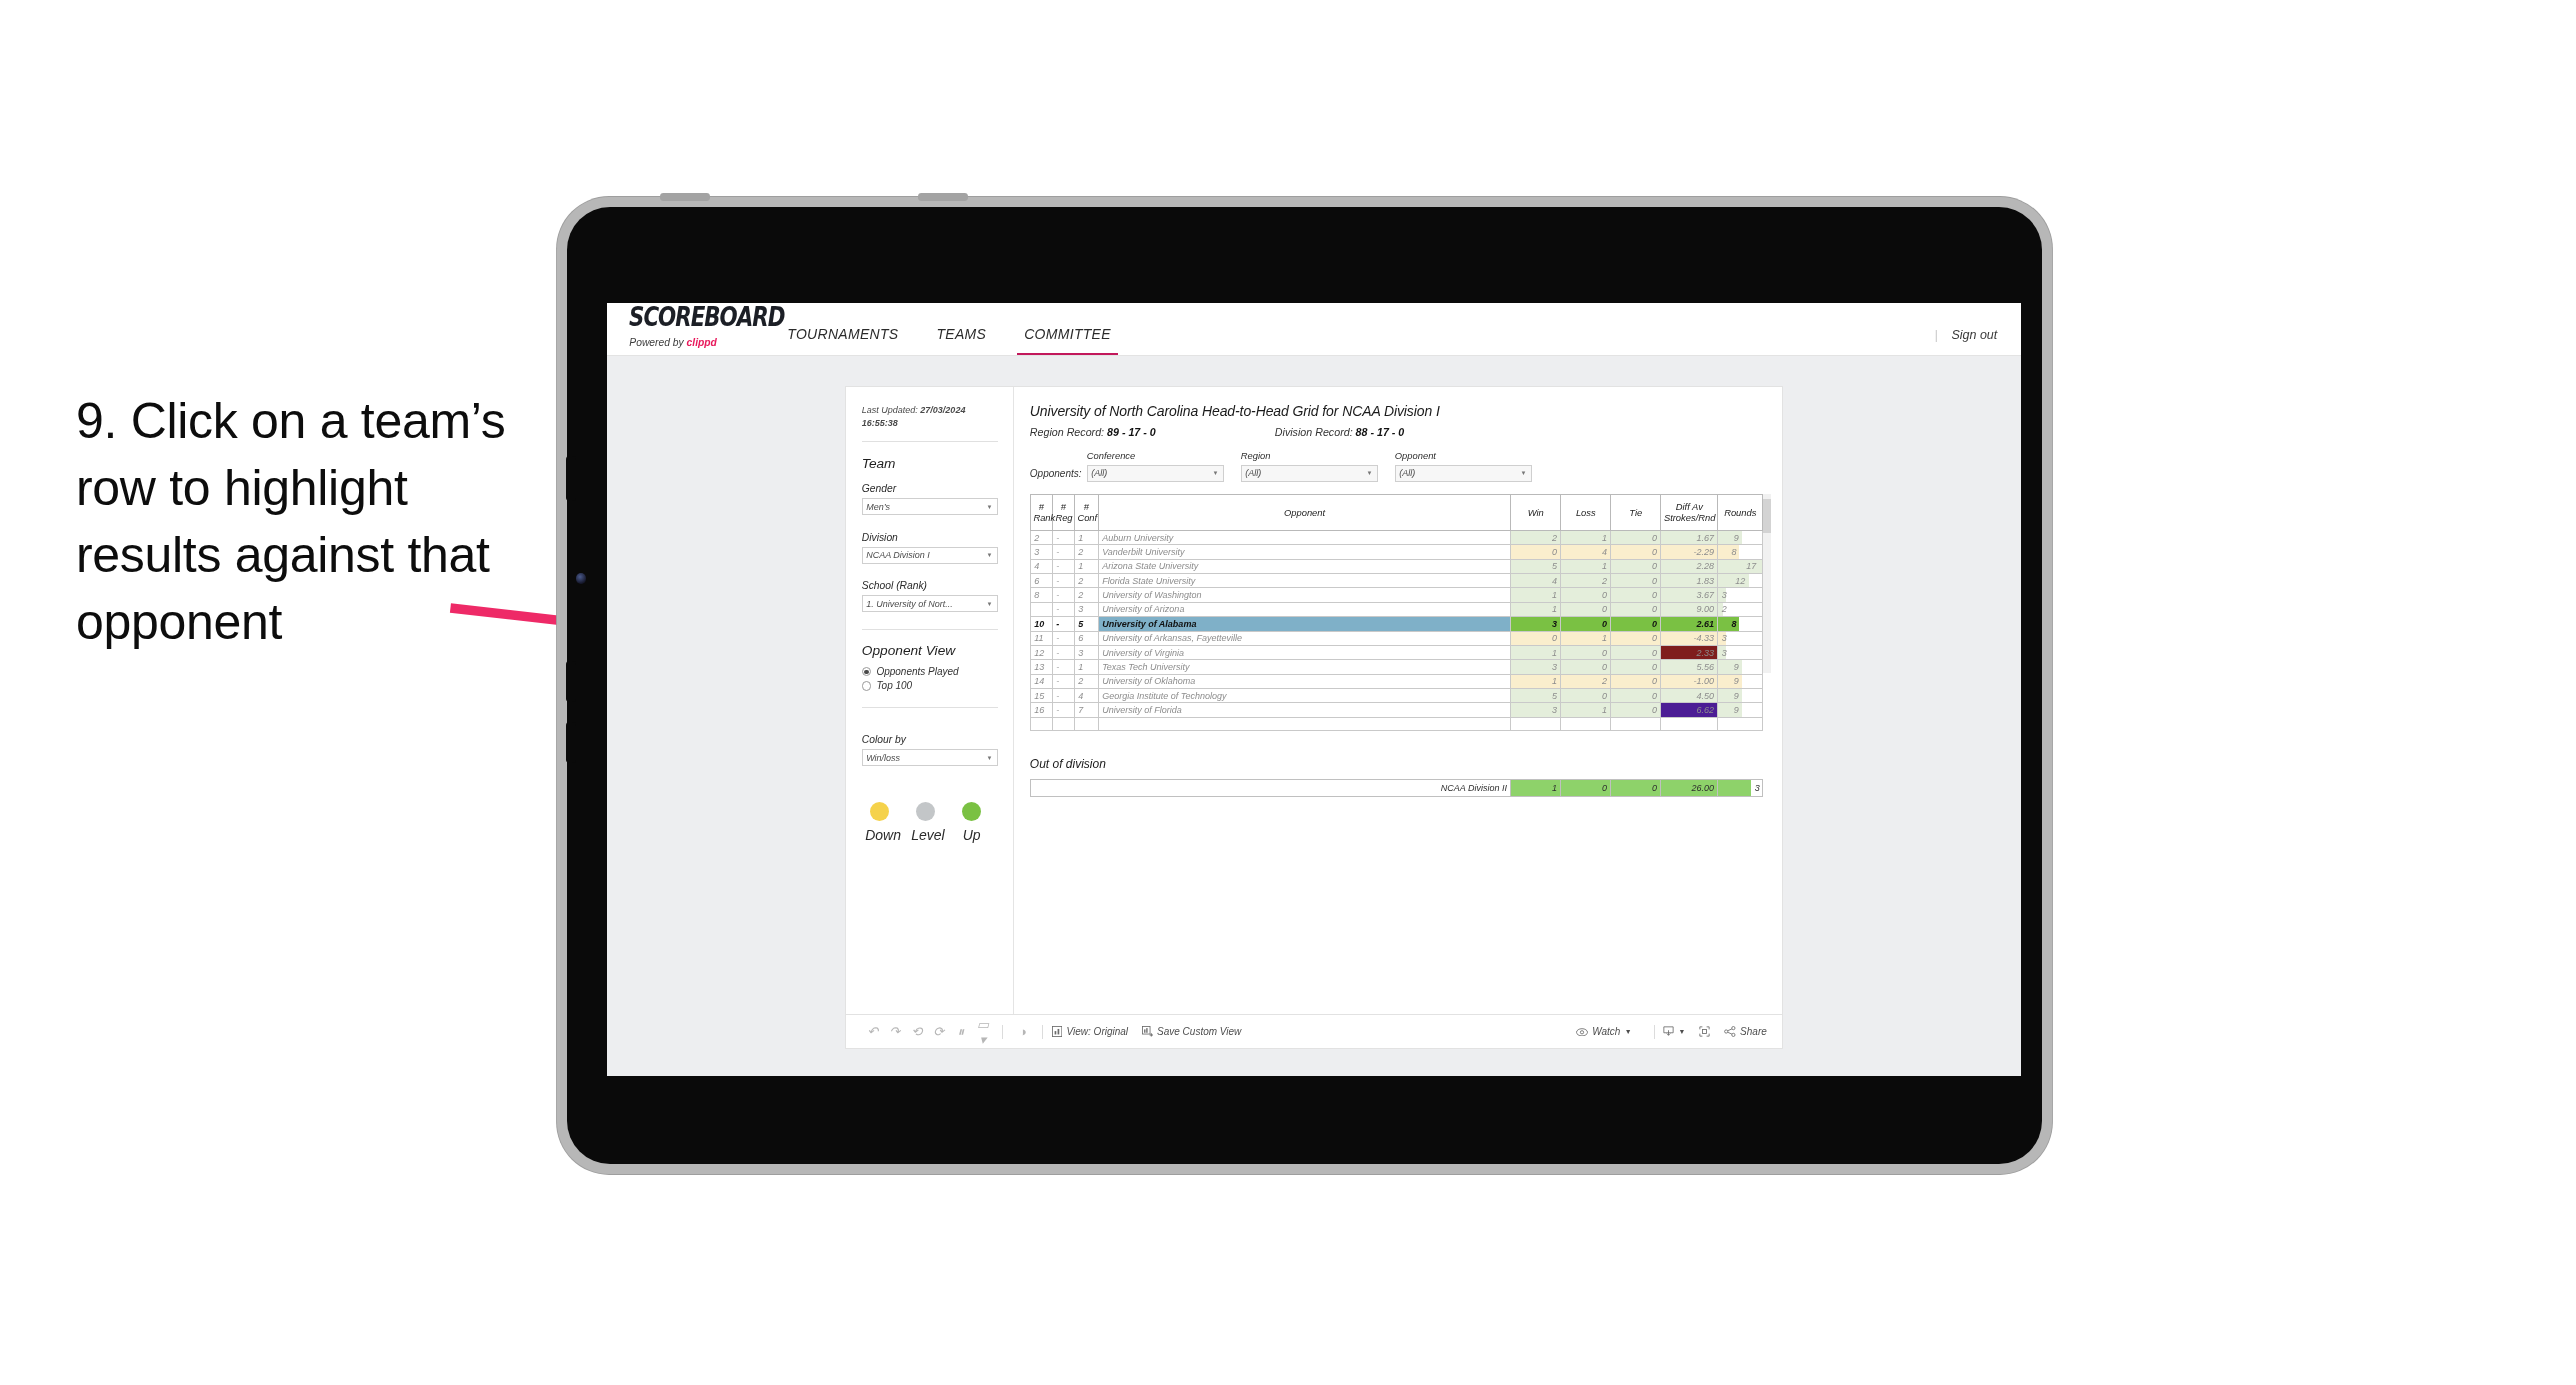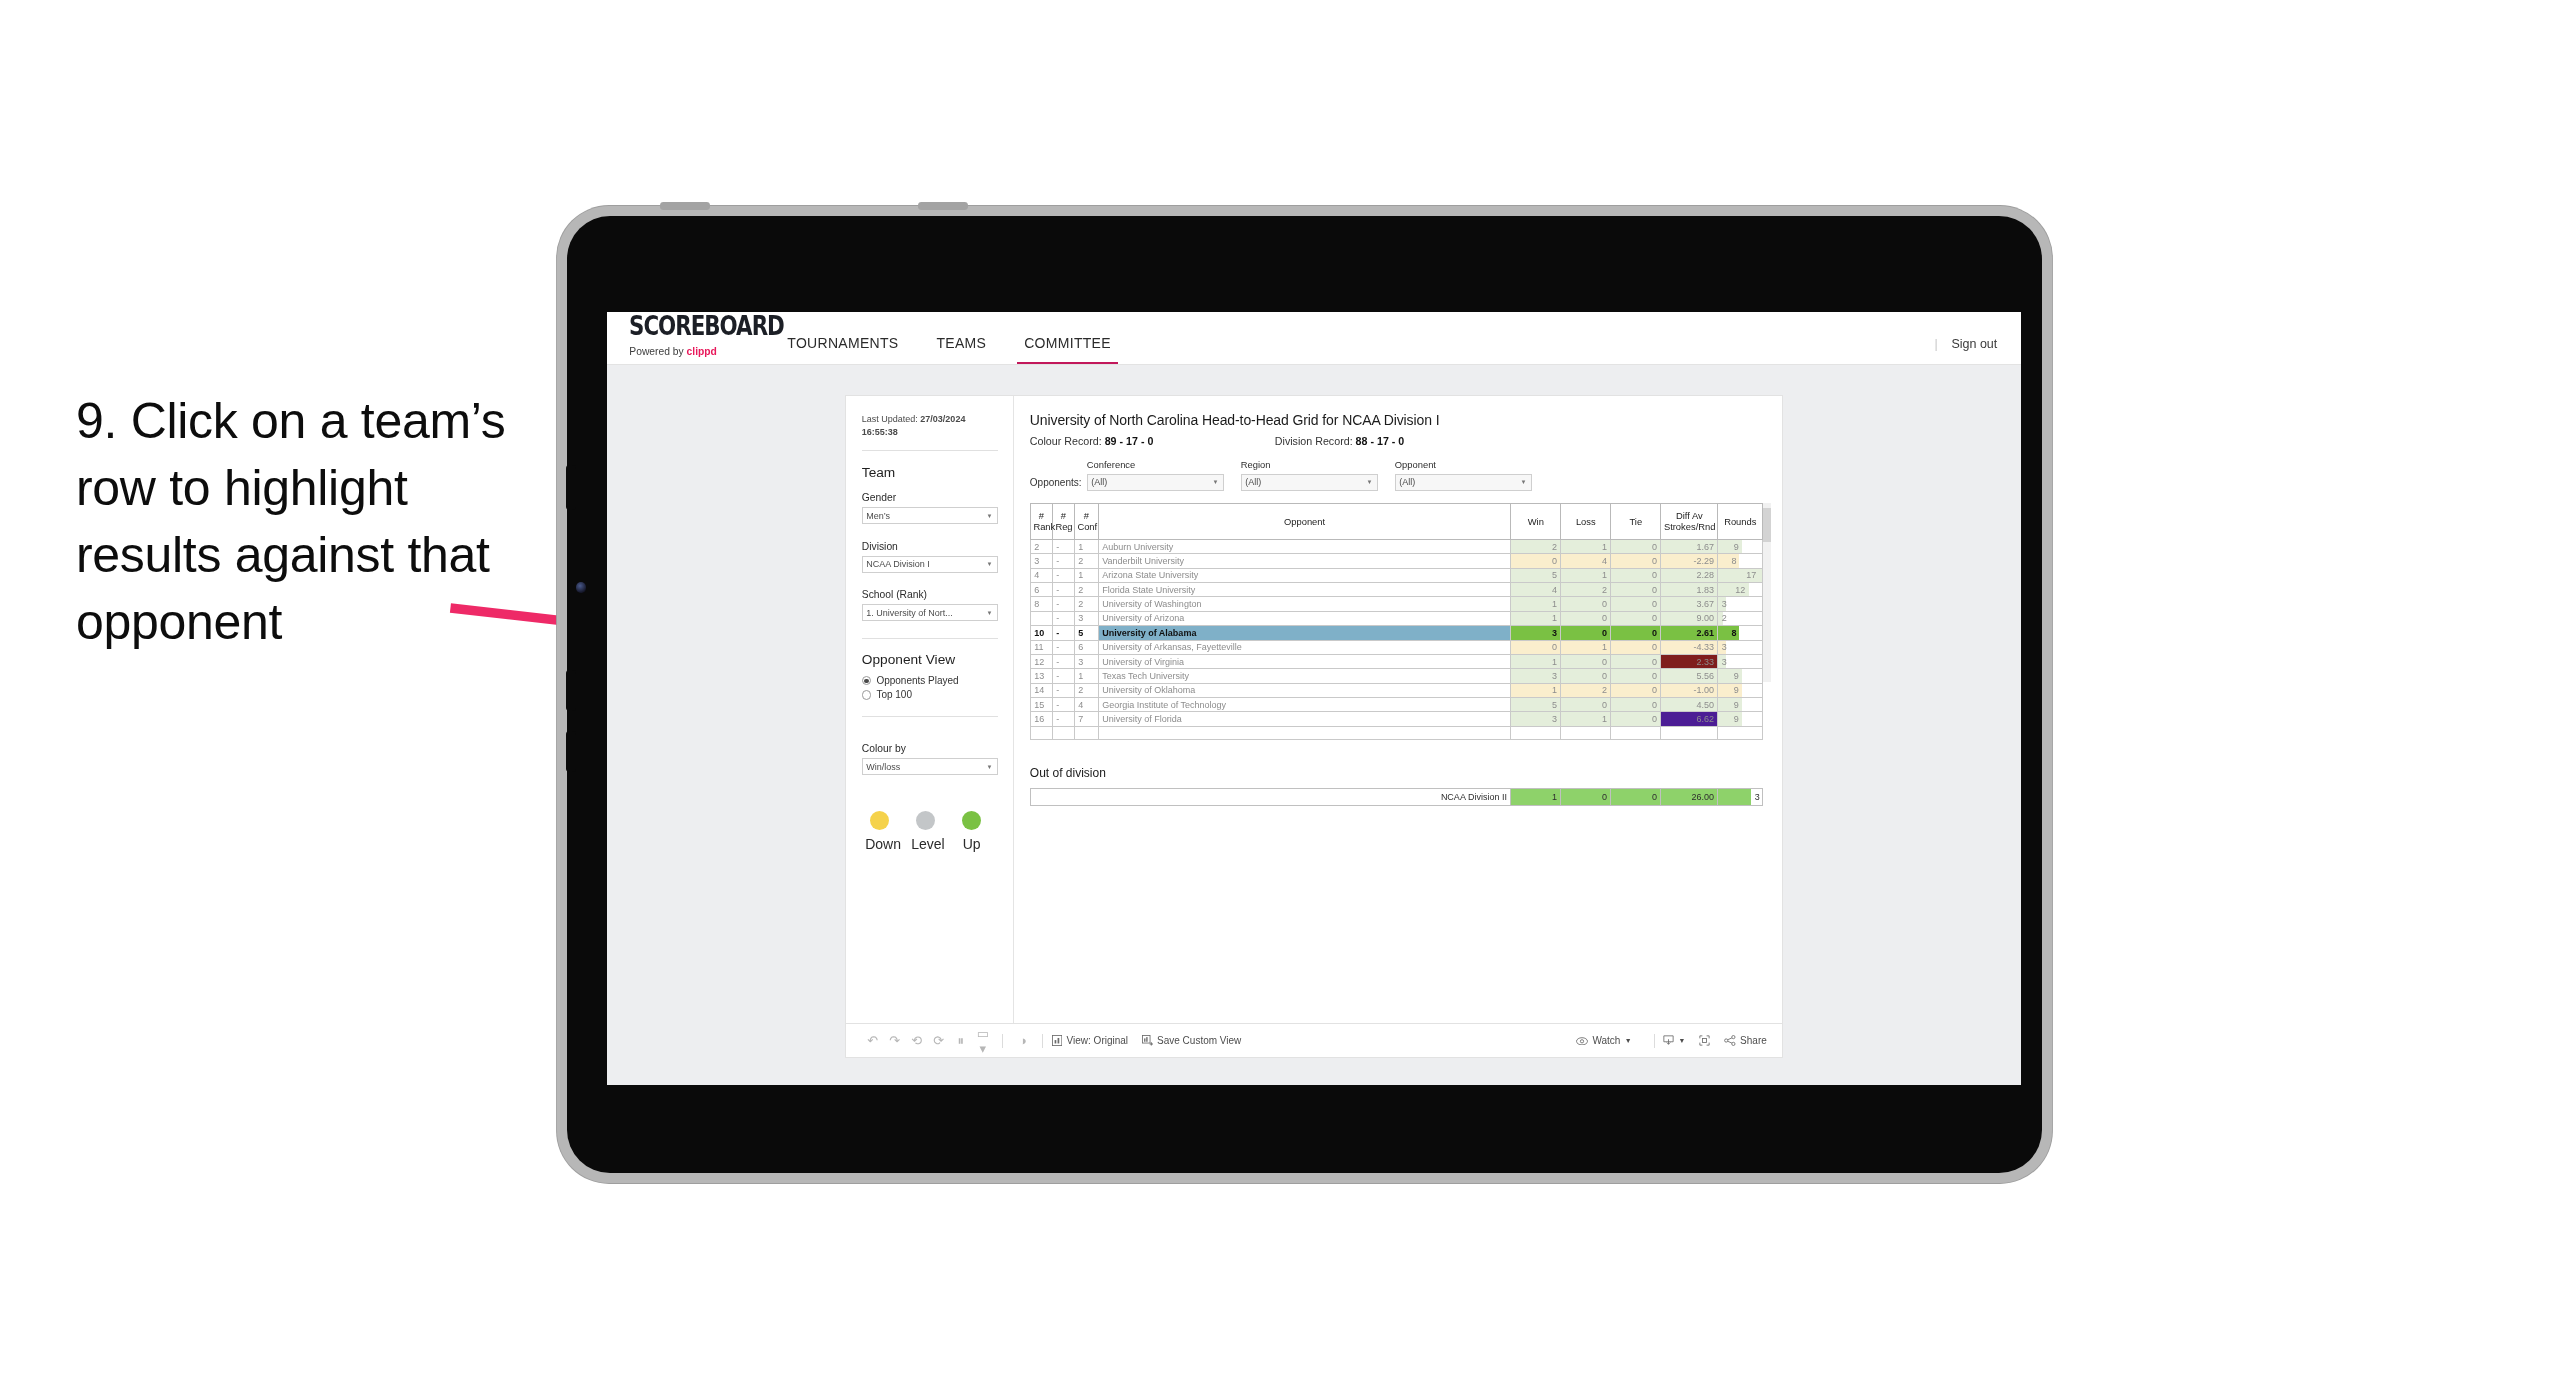--- a/index.html
+++ b/index.html
@@ -20,25 +20,26 @@
     line-height: 1.34;
     color: #0d0d0d;
     font-family: "Liberation Sans", sans-serif;
     letter-spacing: -0.3px;
   }
   #arrow-wrap { position: absolute; left: 447px; top: 601px; width: 636px; height: 112px; }
 
   
   #device {
     position: absolute;
-    left: 557px; top: 206px;
+    left: 557px; top: 197px;
     width: 1495px; height: 977px;
     background: #b7b7b7;
     border-radius: 52px;
     box-shadow: 0 0 0 0.9px #9e9e9e;
+    font-style: italic;
   }
   #device-inner {
     position: absolute;
     left: 10.3px; top: 10.3px; right: 10.3px; bottom: 10.3px;
     background: #0a0a0a;
     border-radius: 43px;
   }
   .side-btn {
     position: absolute;
     background: #0a0a0a;
@@ -372,21 +373,21 @@
                 <div class="item">
                   <div class="dot" style="background:#7ac143"></div>
                   <div class="lbl">Up</div>
                 </div>
               </div>
             </div>
 
             <div id="main">
               <div class="viz-title">University of North Carolina Head-to-Head Grid for NCAA Division I</div>
               <div class="records">
-                <div class="r1"><span>Colour Record: </span><b>89 - 17 - 0</b></div>
+                <div class="r1"><span>Region Record: </span><b>89 - 17 - 0</b></div>
                 <div><span>Division Record: </span><b>88 - 17 - 0</b></div>
               </div>
 
               <div class="filters">
                 <div class="oplabel">Opponents:</div>
                 <div class="fgroup">
                   <div class="flabel">Conference</div>
                   <div class="select">
                     <span>(All)</span>
                     <span class="caret">▼</span>

